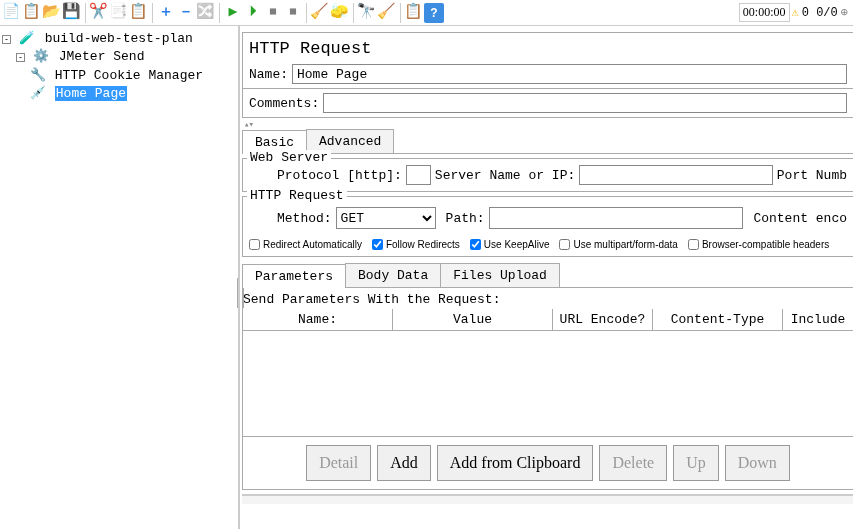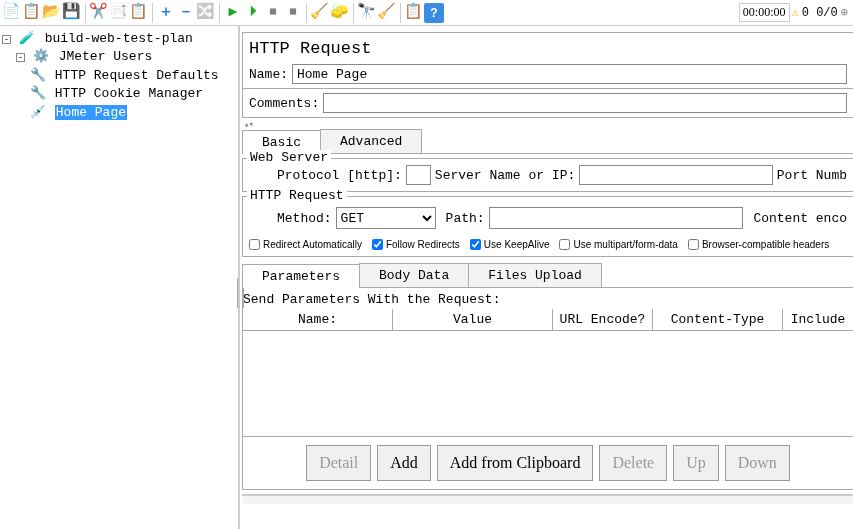--- a/index.html
+++ b/index.html
@@ -141,21 +141,21 @@
     padding-left: 2px;
     letter-spacing: -1px;
   }
   
   .tabstrip {
     display: flex;
     margin: 2px 0 0 2px;
     border-bottom: 1px solid #aaa;
   }
   .tab {
-    padding: 4px 19px;
+    padding: 4px 12px;
     border: 1px solid #aaa;
     border-bottom: none;
     margin-right: -1px;
     background: #f3f3f3;
     cursor: pointer;
     font-size: 13px;
     position: relative;
   }
   .tab.active {
     background: #fff;
@@ -319,26 +319,22 @@
   <div class="tree-pane">
     <ul class="tree">
       <li>
         <span class="tree-toggle">-</span>
         <span class="tree-icon">🧪</span>
         <span class="tree-label">build-web-test-plan</span>
         <ul>
           <li>
             <span class="tree-toggle">-</span>
             <span class="tree-icon">⚙️</span>
-            <span class="tree-label">JMeter Users</span>
+            <span class="tree-label">JMeter Send</span>
             <ul>
-              <li>
-                <span class="tree-icon">🔧</span>
-                <span class="tree-label">HTTP Request Defaults</span>
-              </li>
               <li>
                 <span class="tree-icon">🔧</span>
                 <span class="tree-label">HTTP Cookie Manager</span>
               </li>
               <li>
                 <span class="tree-icon">💉</span>
                 <span class="tree-label tree-selected">Home Page</span>
               </li>
             </ul>
           </li>

